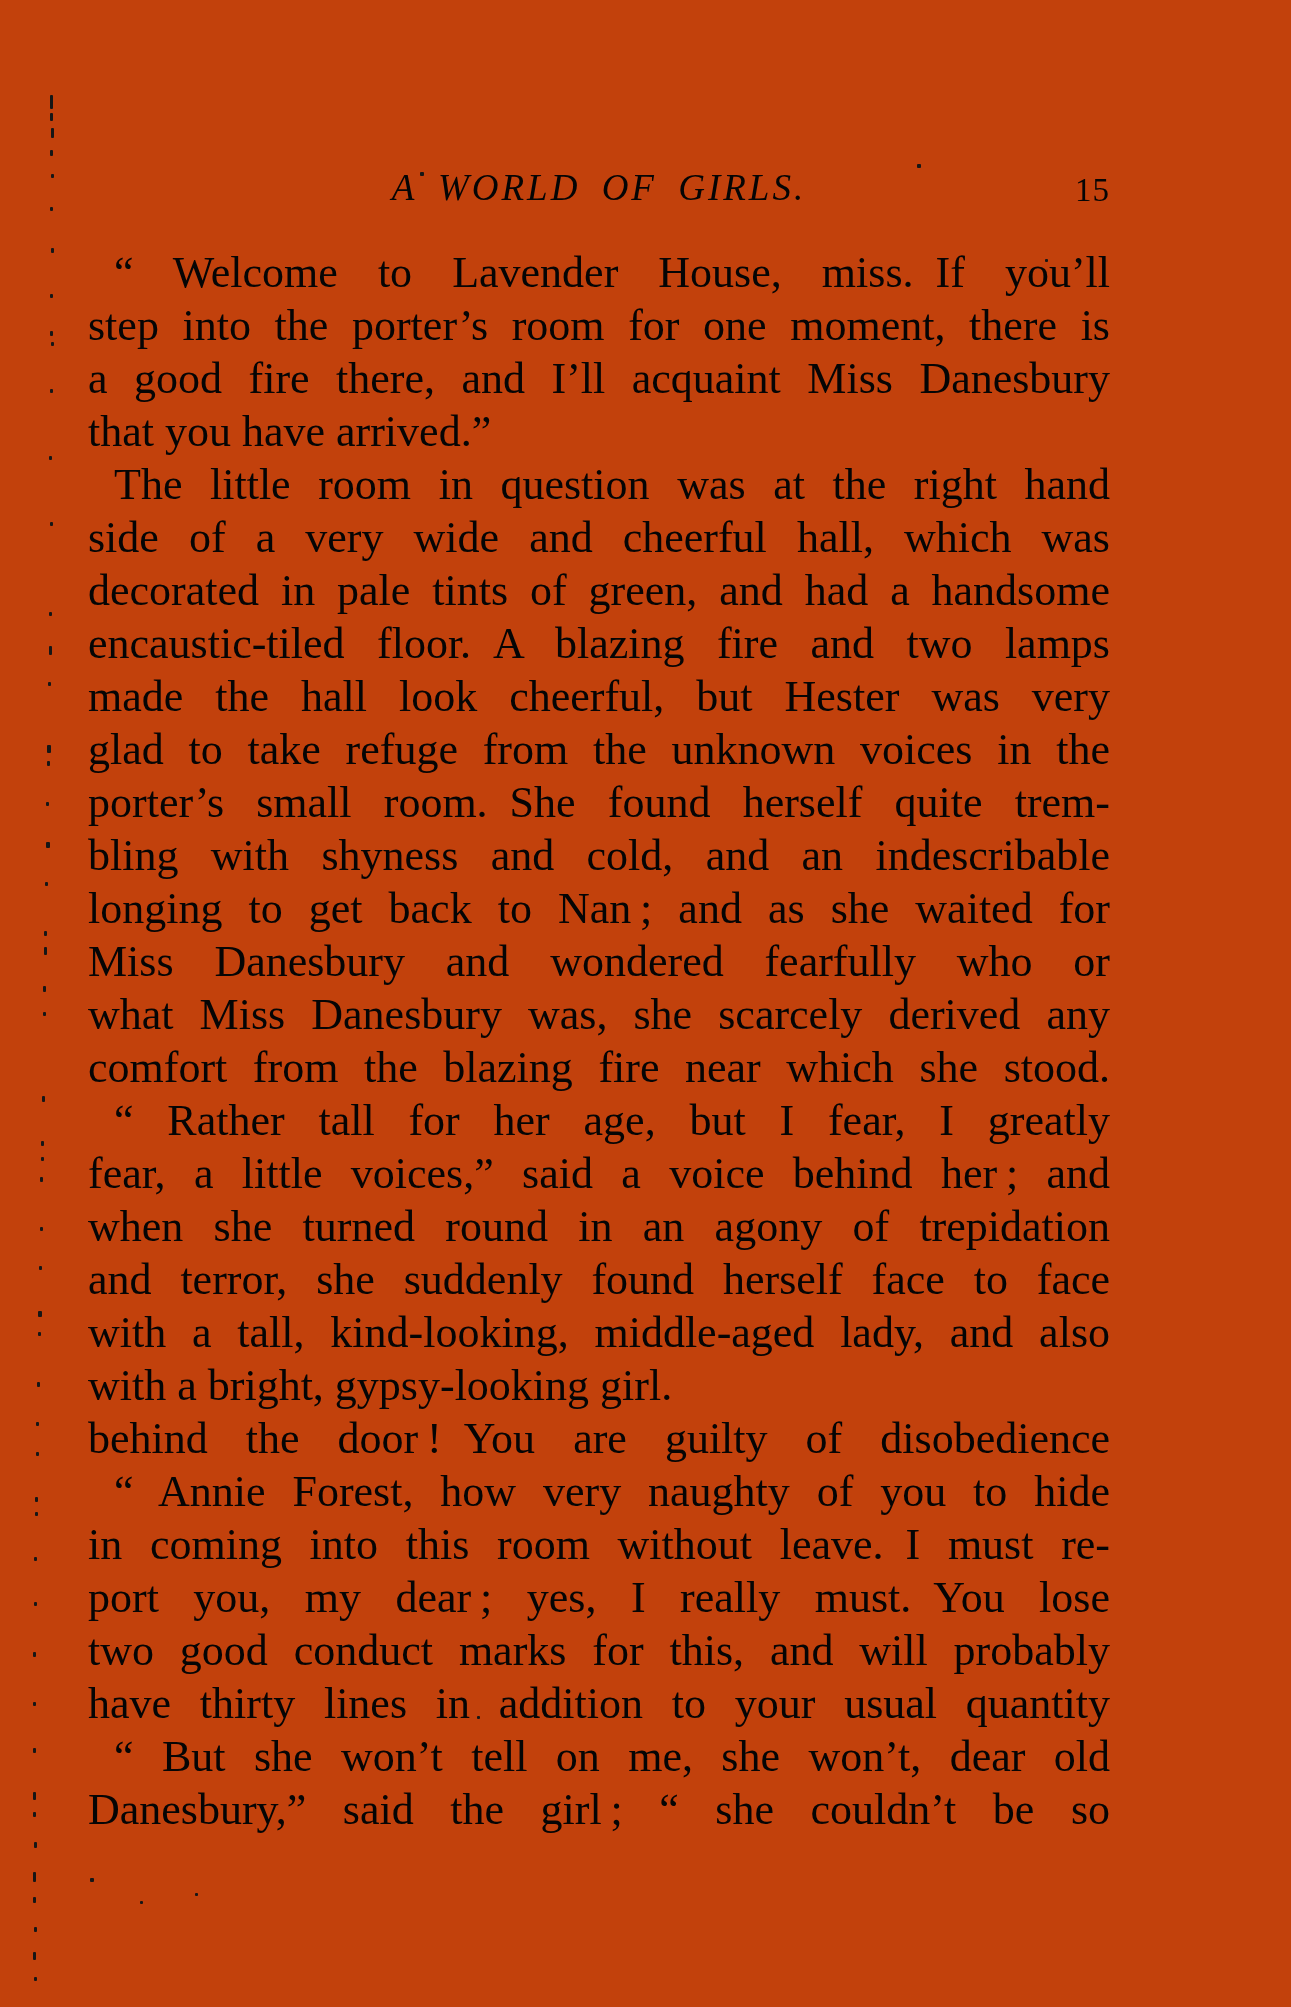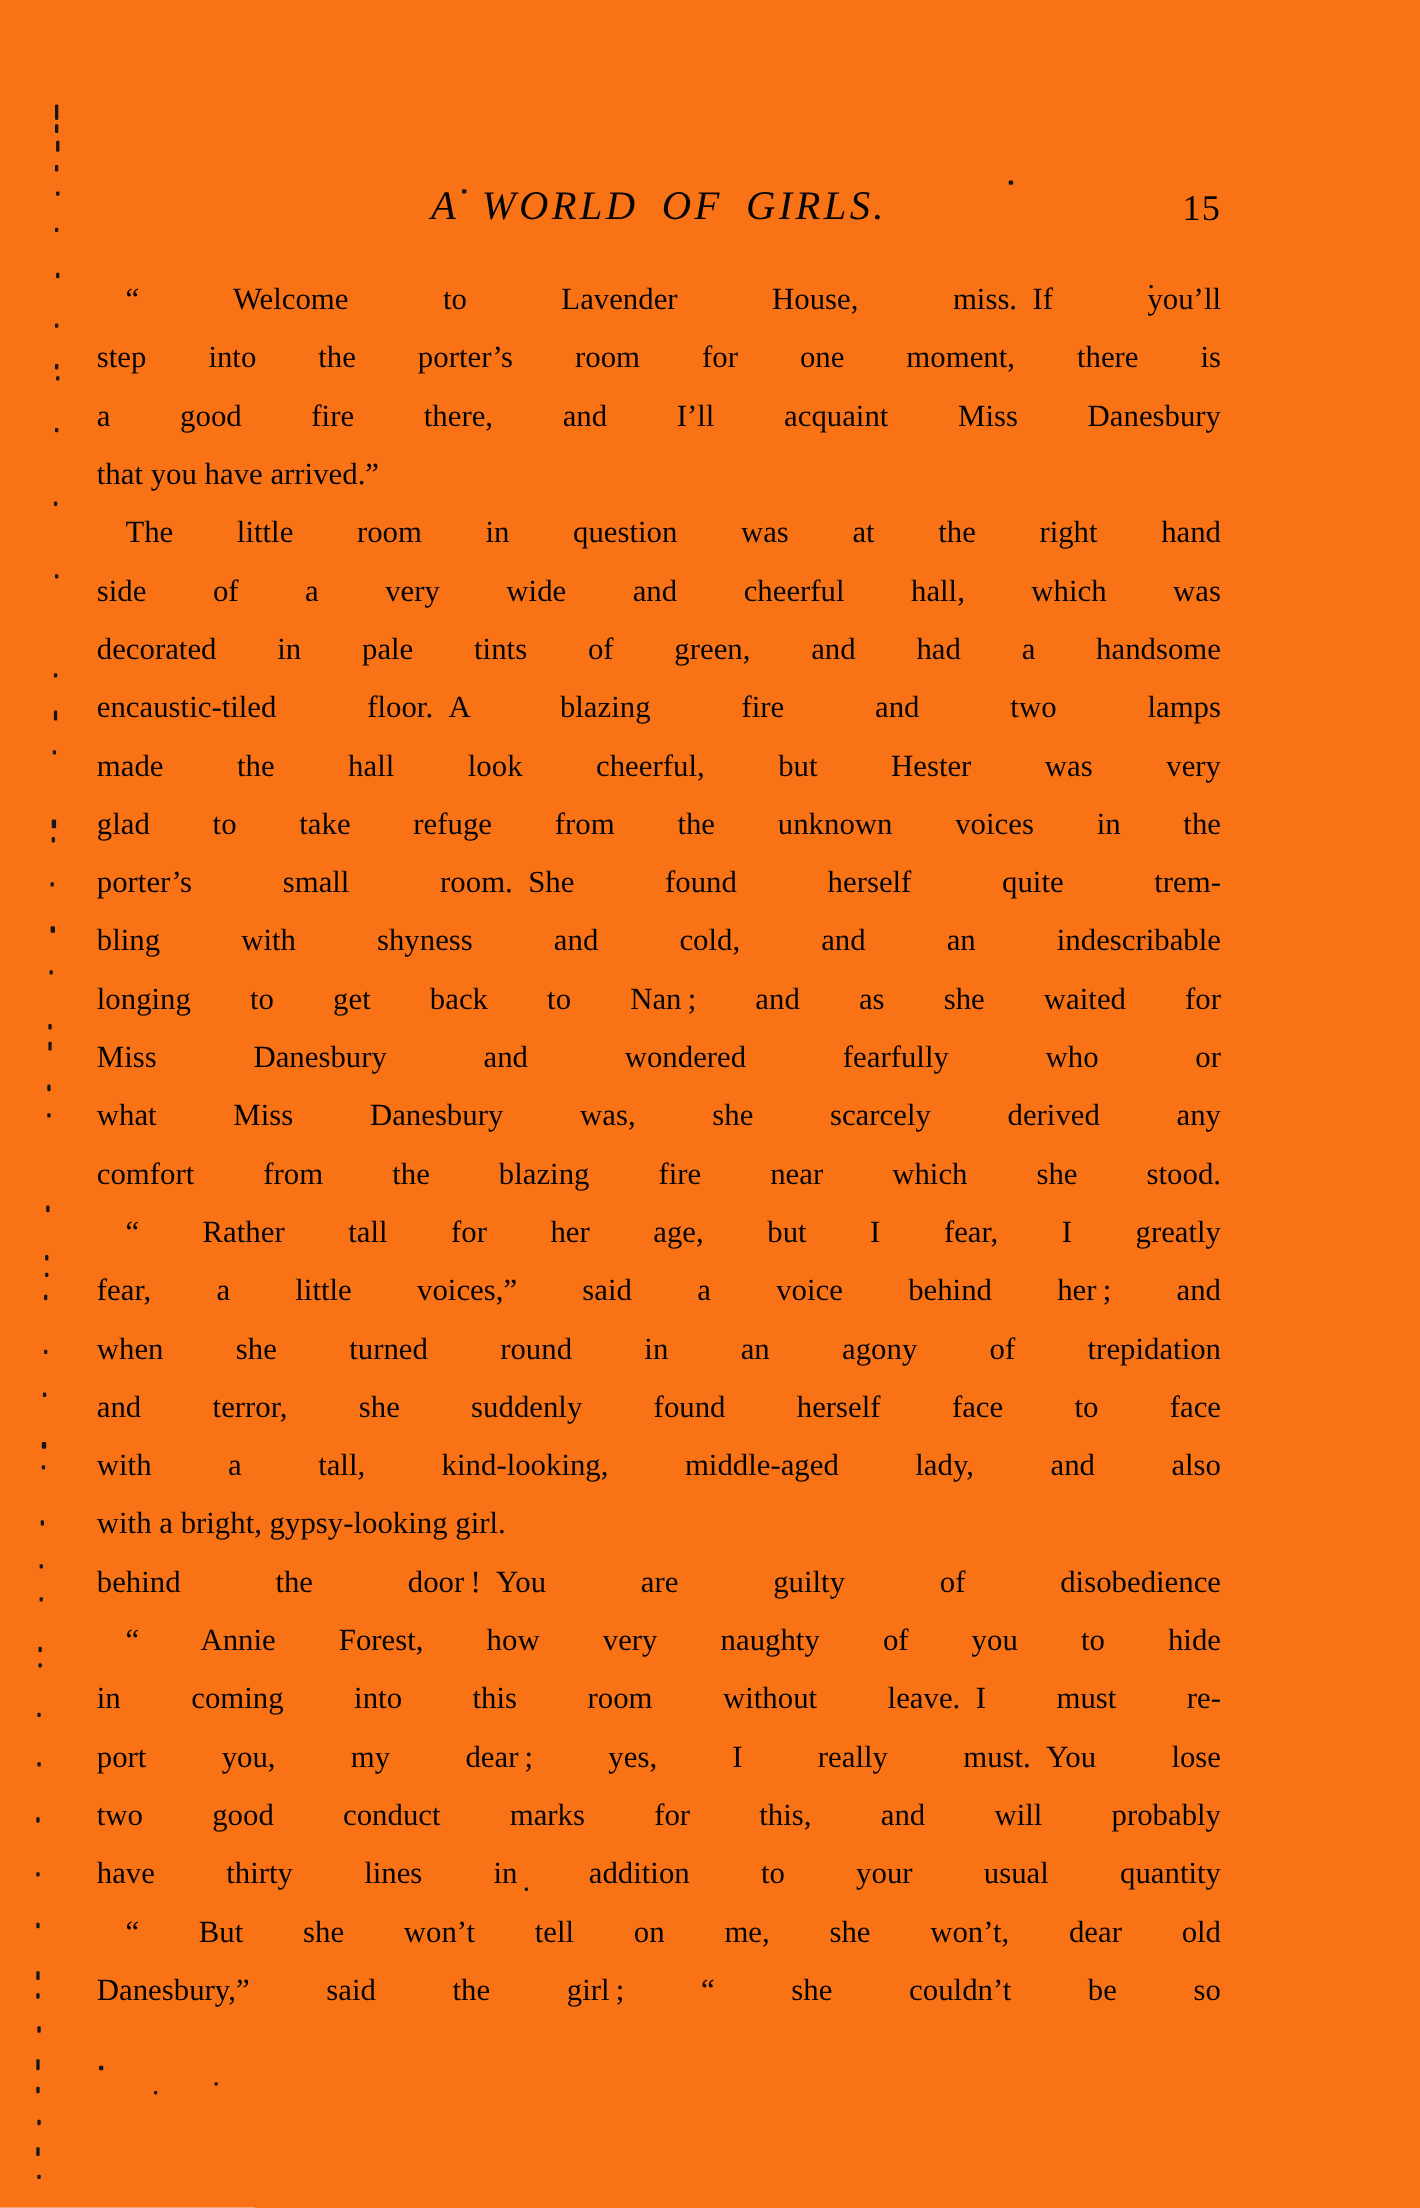--- a/index.html
+++ b/index.html
@@ -1,20 +1,20 @@
 <!DOCTYPE html>
 <html><head>
 <meta charset="utf-8">
 <style>
   html, body { margin: 0; padding: 0; background: #e8e8e8; }
   .page {
     position: relative;
     width: 1291px;
     height: 2007px;
-    background: #f97316;
+    background: #c2410c;
     overflow: hidden;
     font-family: "Liberation Serif", "DejaVu Serif", serif;
     color: #050505;
   }
   .running-head {
     position: absolute;
     top: 167px;
     left: 88px;
     width: 1022px;
     text-align: center;
@@ -32,21 +32,21 @@
     text-align: right;
     font-size: 33px;
     line-height: 40px;
     letter-spacing: 1px;
   }
   .body-text {
     position: absolute;
     top: 246px;
     left: 88px;
     width: 1022px;
-    font-size: 28px;
+    font-size: 44px;
     line-height: 53px;
   }
   .line {
     height: 53px;
     text-align: justify;
     text-align-last: justify;
   }
   .line.end { text-align-last: left; }
   .line.indent { text-indent: 26px; }
   .speck { position: absolute; background: #161616; border-radius: 1px; }

